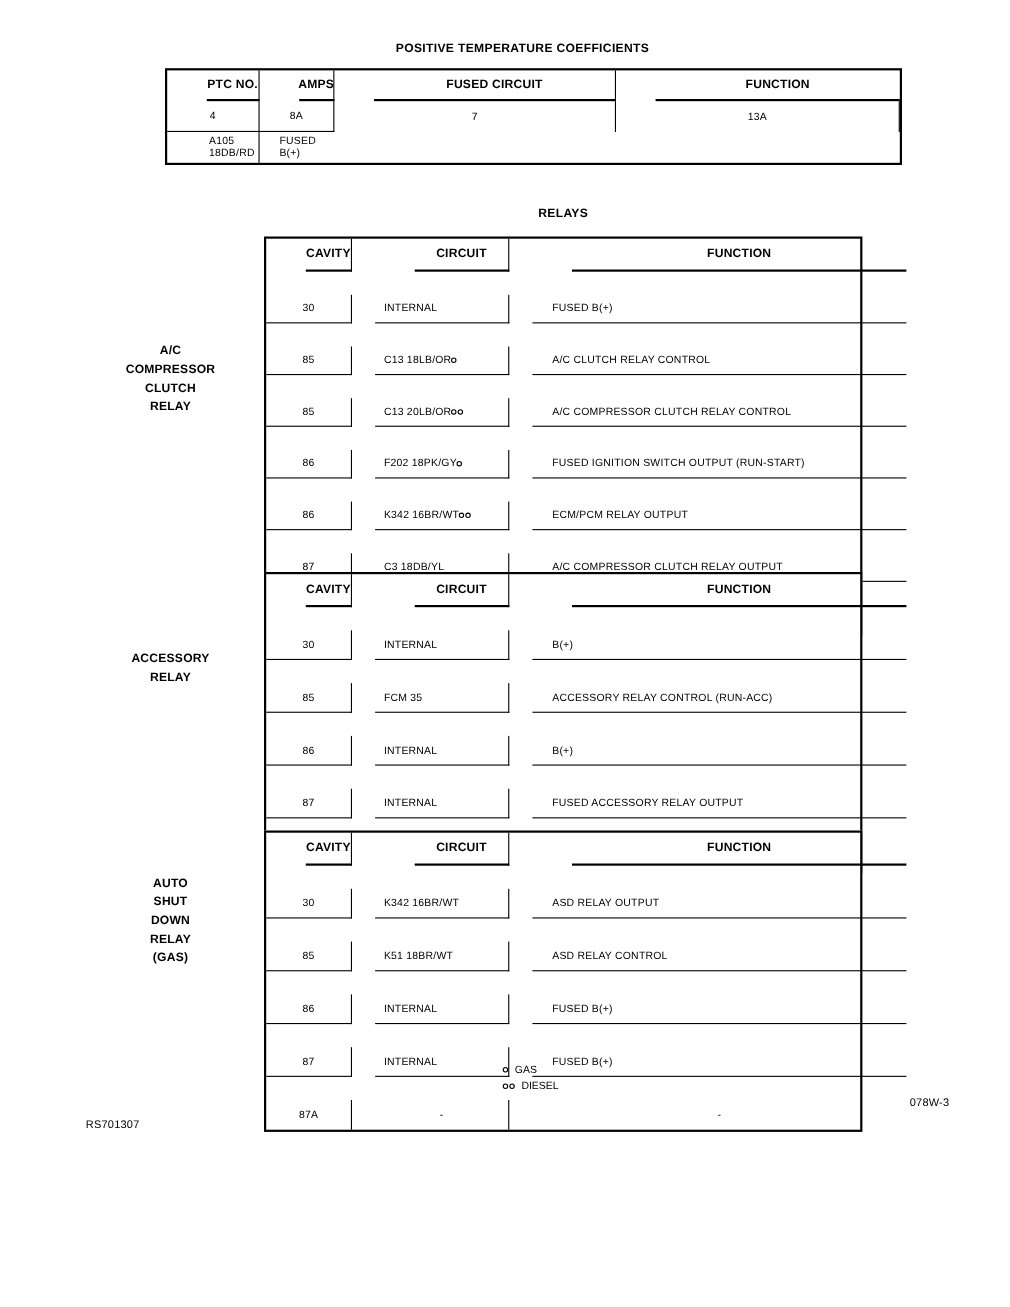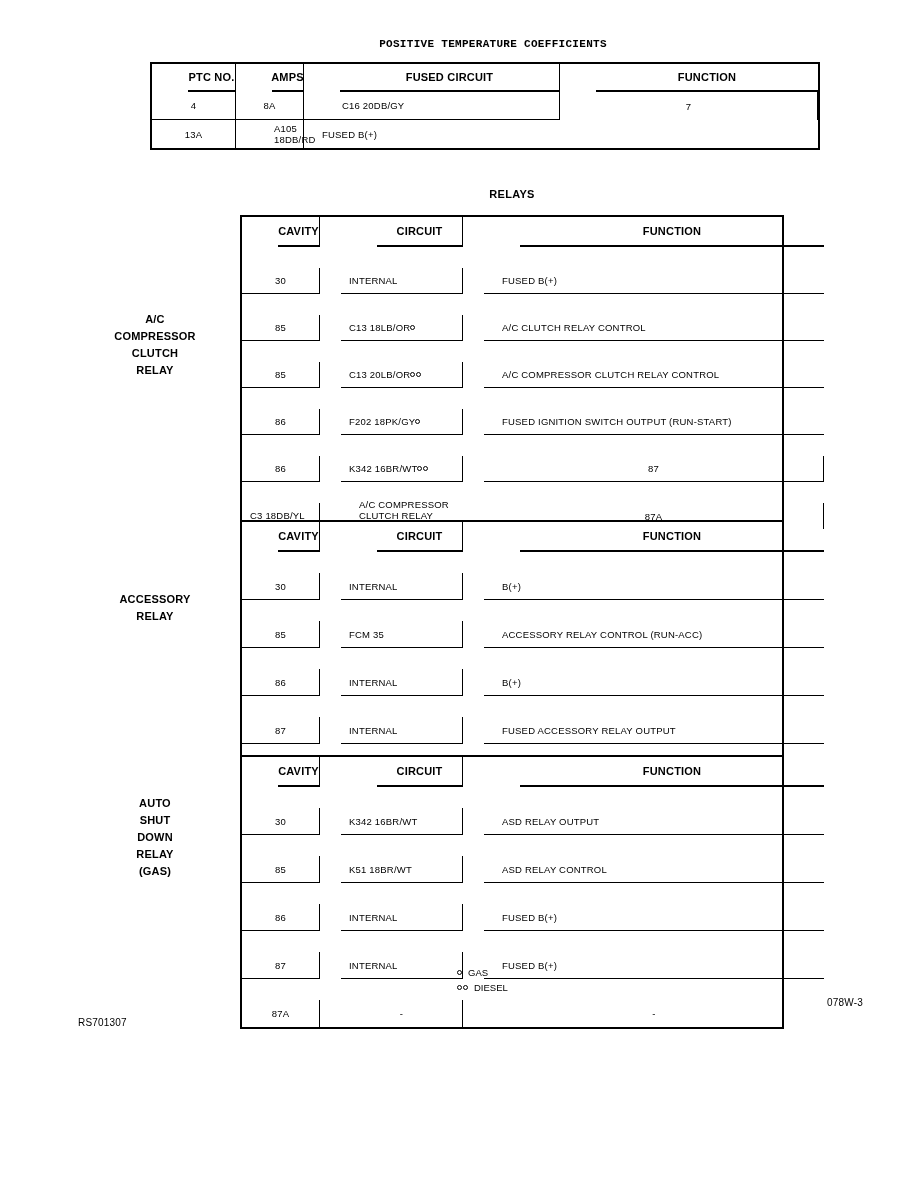--- a/index.html
+++ b/index.html
@@ -41,30 +41,29 @@
 
   
   .legend{font-size:9.5px;}
   .legend-row{display:flex;align-items:center;gap:6px;height:15px;}
 
   .footer-text{font-size:10px;letter-spacing:.2px;}
 </style>
 </head>
 <body>
 
-<div class="abs title" style="left:158px;top:38px;width:670px;font-family:Liberation Mono, monospace;">POSITIVE TEMPERATURE COEFFICIENTS</div>
+<div class="abs title" style="left:140px;top:38px;width:670px;">POSITIVE TEMPERATURE COEFFICIENTS</div>
 
 <div id="ptc-table" class="abs grid-table ptc rows28" style="left:150px;top:62px;">
     <div class="hcell vb">PTC NO.</div>
     <div class="hcell vb">AMPS</div>
     <div class="hcell vb">FUSED CIRCUIT</div>
     <div class="hcell">FUNCTION</div>
     <div class="cell center vb">4</div>
     <div class="cell center vb">8A</div>
-    <div class="cell pad-circuit vb">C16 20DB/GY</div>
     <div class="cell center vb nb">7</div>
     <div class="cell center vb nb">13A</div>
     <div class="cell pad-circuit vb nb">A105 18DB/RD</div>
     <div class="cell pad-fn nb">FUSED B(+)</div>
   </div>
 
 <div class="abs title" style="left:240px;top:188px;width:544px;">RELAYS</div>
 
 <div id="ac-label" class="abs side-label" style="left:95px;top:311px;">
     <div>A/C</div>
@@ -107,20 +106,21 @@
     </div>
     <div class="cell pad-fn">FUSED IGNITION SWITCH OUTPUT (RUN-START)</div>
     <div class="cell center vb">86</div>
     <div class="cell vb circ">
       <span>K342 16BR/WT</span>
       <span class="marker">
         <span class="dot"></span>
         <span class="dot"></span>
       </span>
     </div>
+    <div class="cell pad-fn">ECM/PCM RELAY OUTPUT</div>
     <div class="cell center vb">87</div>
     <div class="cell vb circ">
       <span>C3 18DB/YL</span>
     </div>
     <div class="cell pad-fn">A/C COMPRESSOR CLUTCH RELAY OUTPUT</div>
     <div class="cell center vb nb">87A</div>
     <div class="cell vb center nb">
       <span>-</span>
     </div>
     <div class="cell center nb">-</div>

